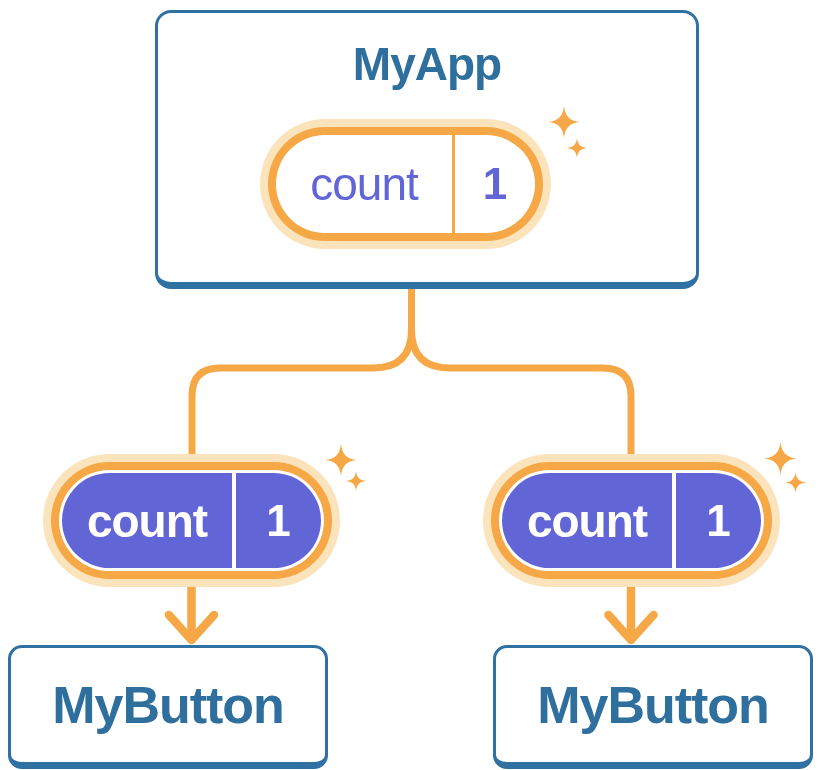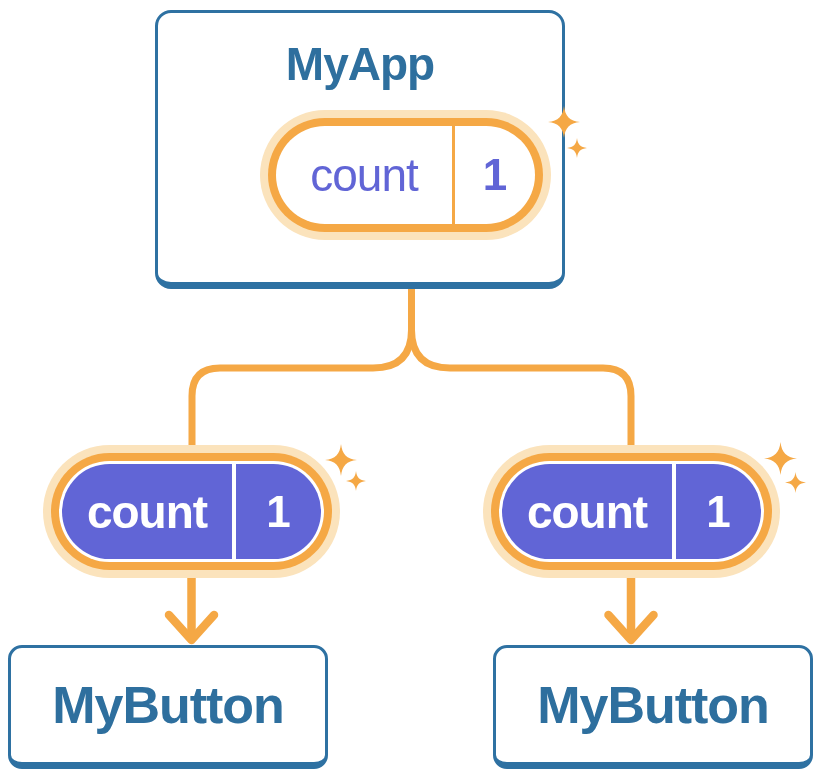--- a/index.html
+++ b/index.html
@@ -15,35 +15,35 @@
     position:relative;width:820px;height:770px;overflow:hidden;
     background:var(--white);
     font-family:"Liberation Sans", sans-serif;
   }
   
   .card{
     position:absolute;background:var(--white);
     border:3px solid var(--blue);border-bottom-width:7px;
     border-radius:16px;box-sizing:border-box;z-index:2;
   }
-  .card-root{left:155px;top:10px;width:410px;height:279px;}
+  .card-root{left:155px;top:10px;width:544px;height:279px;}
   .card-child{width:320px;height:124px;top:645px;border-radius:14px;
     display:flex;align-items:center;justify-content:center;}
   .card-child-left{left:8px;}
   .card-child-right{left:493px;}
   .card-title{
     color:var(--blue-text);font-weight:700;font-size:46px;line-height:1;
     letter-spacing:-1px;text-align:center;
   }
   .card-root .card-title{position:absolute;left:0;top:28px;width:100%;}
   .card-child .card-title{font-size:52px;}
   
   .pill-outer{
     position:absolute;z-index:3;box-sizing:border-box;
-    background:var(--orange-pale);border-radius:999px;padding:8px;
+    background:var(--orange-pale);border-radius:999px;padding:8px;margin-top:9px;
   }
   .pill-ring{background:var(--orange);border-radius:999px;padding:8px;height:100%;box-sizing:border-box;}
   .pill-body{
     background:var(--white);border-radius:999px;height:100%;box-sizing:border-box;
     display:flex;align-items:stretch;overflow:hidden;
   }
   .pill-seg{display:flex;align-items:center;justify-content:center;line-height:1;}
   .pill-label{flex:1 1 auto;font-size:46px;letter-spacing:-1px;}
   .pill-value{flex:0 0 auto;font-size:44px;font-weight:700;}
   

